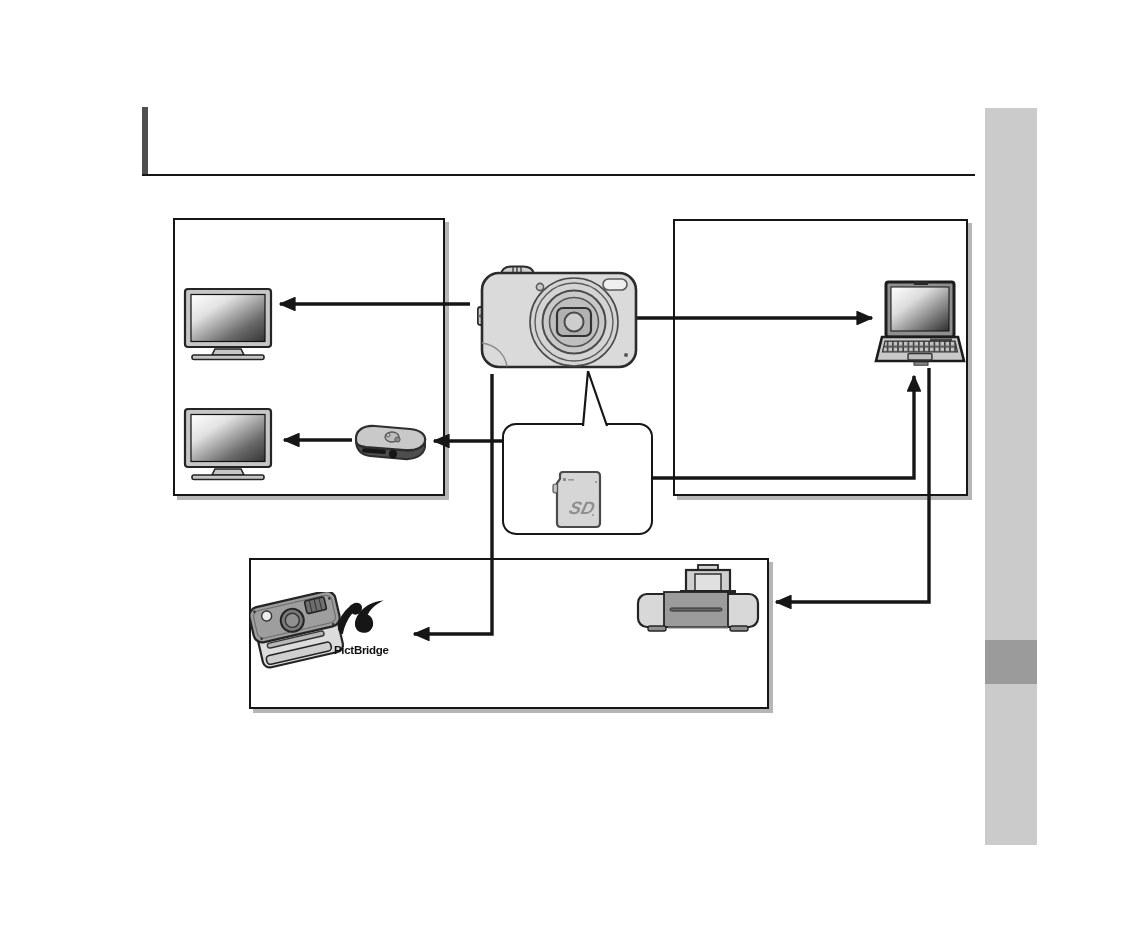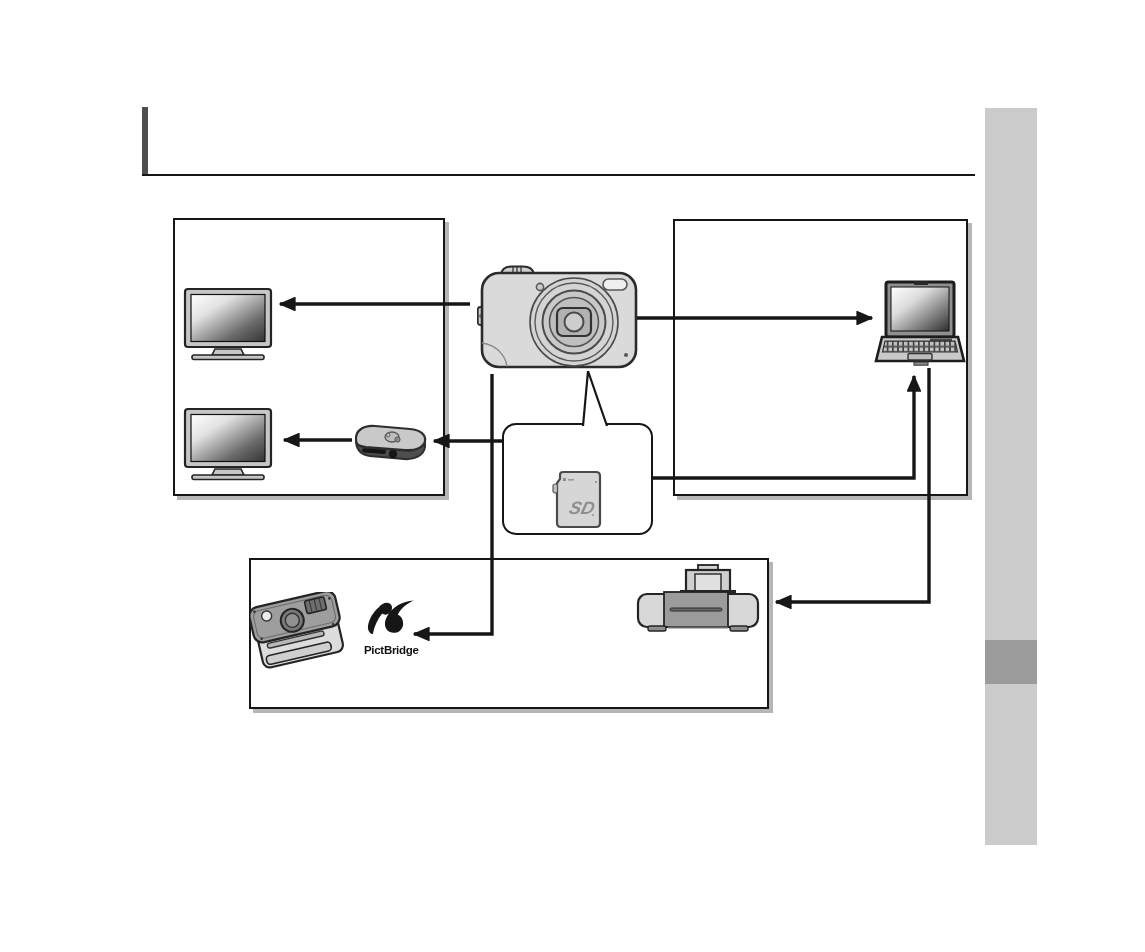--- a/index.html
+++ b/index.html
@@ -15,21 +15,21 @@
   
   .gbox{background:#fff;border:2px solid #161616;box-shadow:4px 4px 0 0 #b6b6b6;z-index:1;}
   #box-tv{left:173px;top:218px;width:268px;height:274px;}
   #box-pc{left:673px;top:219px;width:291px;height:273px;}
   #box-print{left:249px;top:558px;width:516px;height:147px;}
   #sd-bubble{left:502px;top:423px;width:147px;height:108px;border-radius:14px;box-shadow:none;}
   
   #connectors{left:0;top:0;z-index:3;pointer-events:none;}
   .device{z-index:4;}
   
-  #pictbridge{left:364px;top:599px;width:64px;z-index:4;}
+  #pictbridge{left:334px;top:599px;width:64px;z-index:4;}
   #pictbridge-label{font-weight:bold;font-size:11.5px;letter-spacing:-0.3px;color:#111;
                     margin-top:3px;white-space:nowrap;}
 </style>
 </head>
 <body>
 
 <div id="page">
 
   <div class="abs" id="chapter-bar"></div>
   <div class="abs" id="header-rule"></div>

